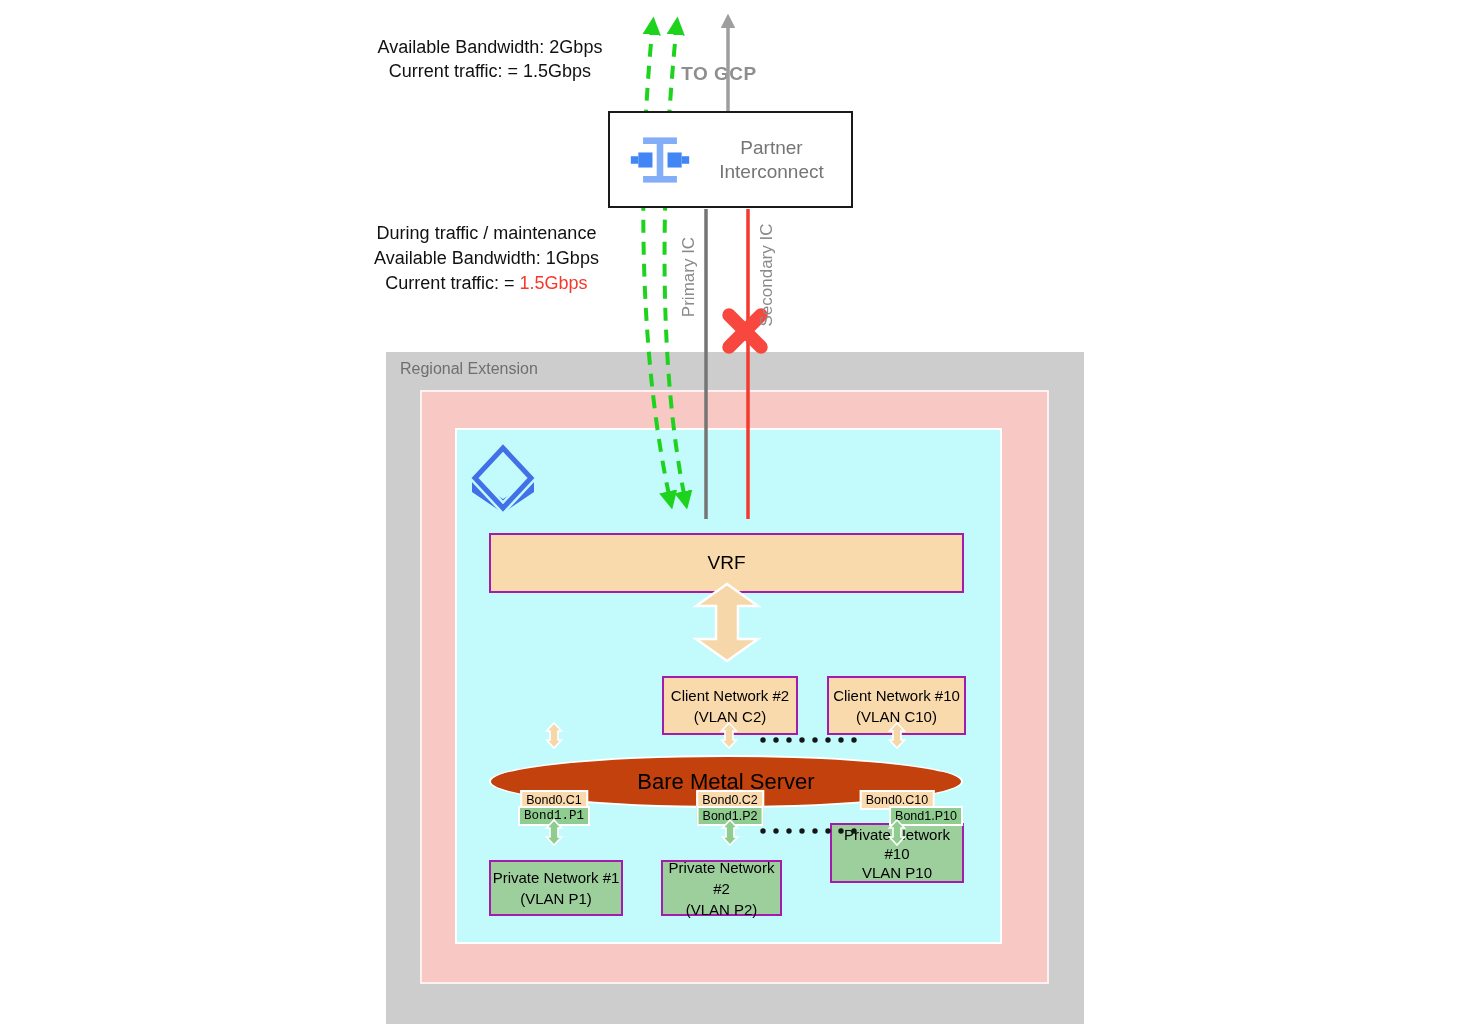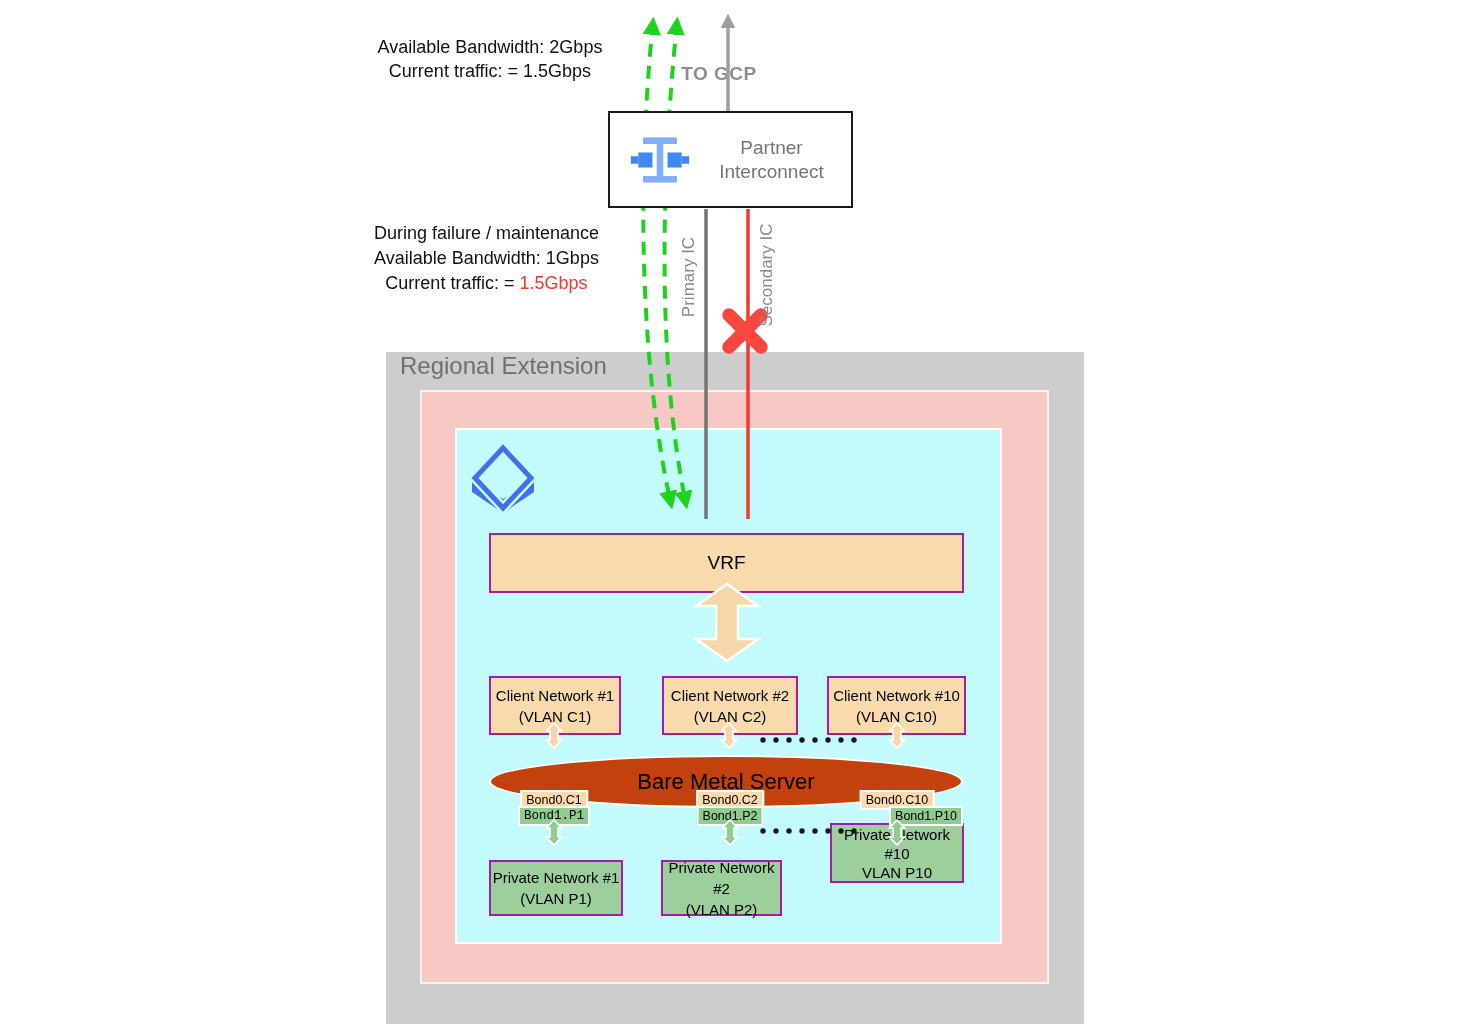--- a/index.html
+++ b/index.html
@@ -16,21 +16,21 @@
   .pi-box{left:608px;top:111px;width:245px;height:97px;background:#fff;border:2.5px solid #1a1a1a;
           display:flex;align-items:center;z-index:30;}
   .pi-icon{margin-left:18px;flex:0 0 auto;}
   .pi-label{flex:1;text-align:center;font-size:19px;line-height:24px;color:#757575;}
 
   
   .vlabel{font-size:17px;color:#8a8a8a;text-align:center;transform:rotate(-90deg);z-index:25;}
 
   
   .zone-gray{left:386px;top:352px;width:698px;height:672px;background:#cdcdcd;z-index:1;}
-  .zone-label{position:absolute;left:14px;top:0;font-size:24px;color:#6f6f6f;}
+  .zone-label{position:absolute;left:14px;top:8px;font-size:16px;color:#6f6f6f;}
   .zone-pink{left:420px;top:390px;width:629px;height:594px;background:#f8c8c4;border:2px solid #fdf2f1;z-index:2;}
   .zone-cyan{left:455px;top:428px;width:547px;height:516px;background:#c3fafc;border:2px solid #ffffff;z-index:3;}
 
   
   .node{border:2px solid #a21caf;display:flex;flex-direction:column;align-items:center;
         justify-content:center;text-align:center;z-index:6;margin-top:13px;}
   .orange{background:#f9daac;}
   .green{background:#9ccf9c;}
   .vrf{left:489px;top:520px;width:475px;height:60px;font-size:19px;}
   .cnet,.pnet{font-size:15px;line-height:21px;}
@@ -51,42 +51,38 @@
 <div id="canvas">
 
   <div class="abs note" style="left:345px;top:35px;width:290px;">
     <div>Available Bandwidth: 2Gbps</div>
     <div>Current traffic: = 1.5Gbps</div>
   </div>
 
   <div class="abs to-gcp" style="left:668px;top:63px;width:102px;">TO GCP</div>
 
   <div class="abs note" style="left:338px;top:221px;width:297px;line-height:25px;">
-    <div>During failure / maintenance</div>
+    <div>During traffic / maintenance</div>
     <div>Available Bandwidth: 1Gbps</div>
     <div><span>Current traffic: = </span><span class="red-text">1.5Gbps</span></div>
   </div>
 
   <div class="abs vlabel" style="left:632px;top:268px;width:112px;height:18px;">Primary IC</div>
   <div class="abs vlabel" style="left:701px;top:266px;width:130px;height:18px;">Secondary IC</div>
 
   <div class="abs zone-gray">
     <div class="zone-label">Regional Extension</div>
   </div>
   <div class="abs zone-pink"></div>
   <div class="abs zone-cyan"></div>
 
   <div class="abs node orange vrf">
     <div>VRF</div>
   </div>
 
-  <div class="abs node orange cnet" style="left:489px;top:663px;width:132px;height:59px;">
-    <div>Client Network #1</div>
-    <div>(VLAN C1)</div>
-  </div>
   <div class="abs node orange cnet" style="left:662px;top:663px;width:136px;height:59px;">
     <div>Client Network #2</div>
     <div>(VLAN C2)</div>
   </div>
   <div class="abs node orange cnet" style="left:827px;top:663px;width:139px;height:59px;">
     <div>Client Network #10</div>
     <div>(VLAN C10)</div>
   </div>
 
   <div class="abs bond bond-o" style="left:554px;top:746px;">Bond0.C1</div>

